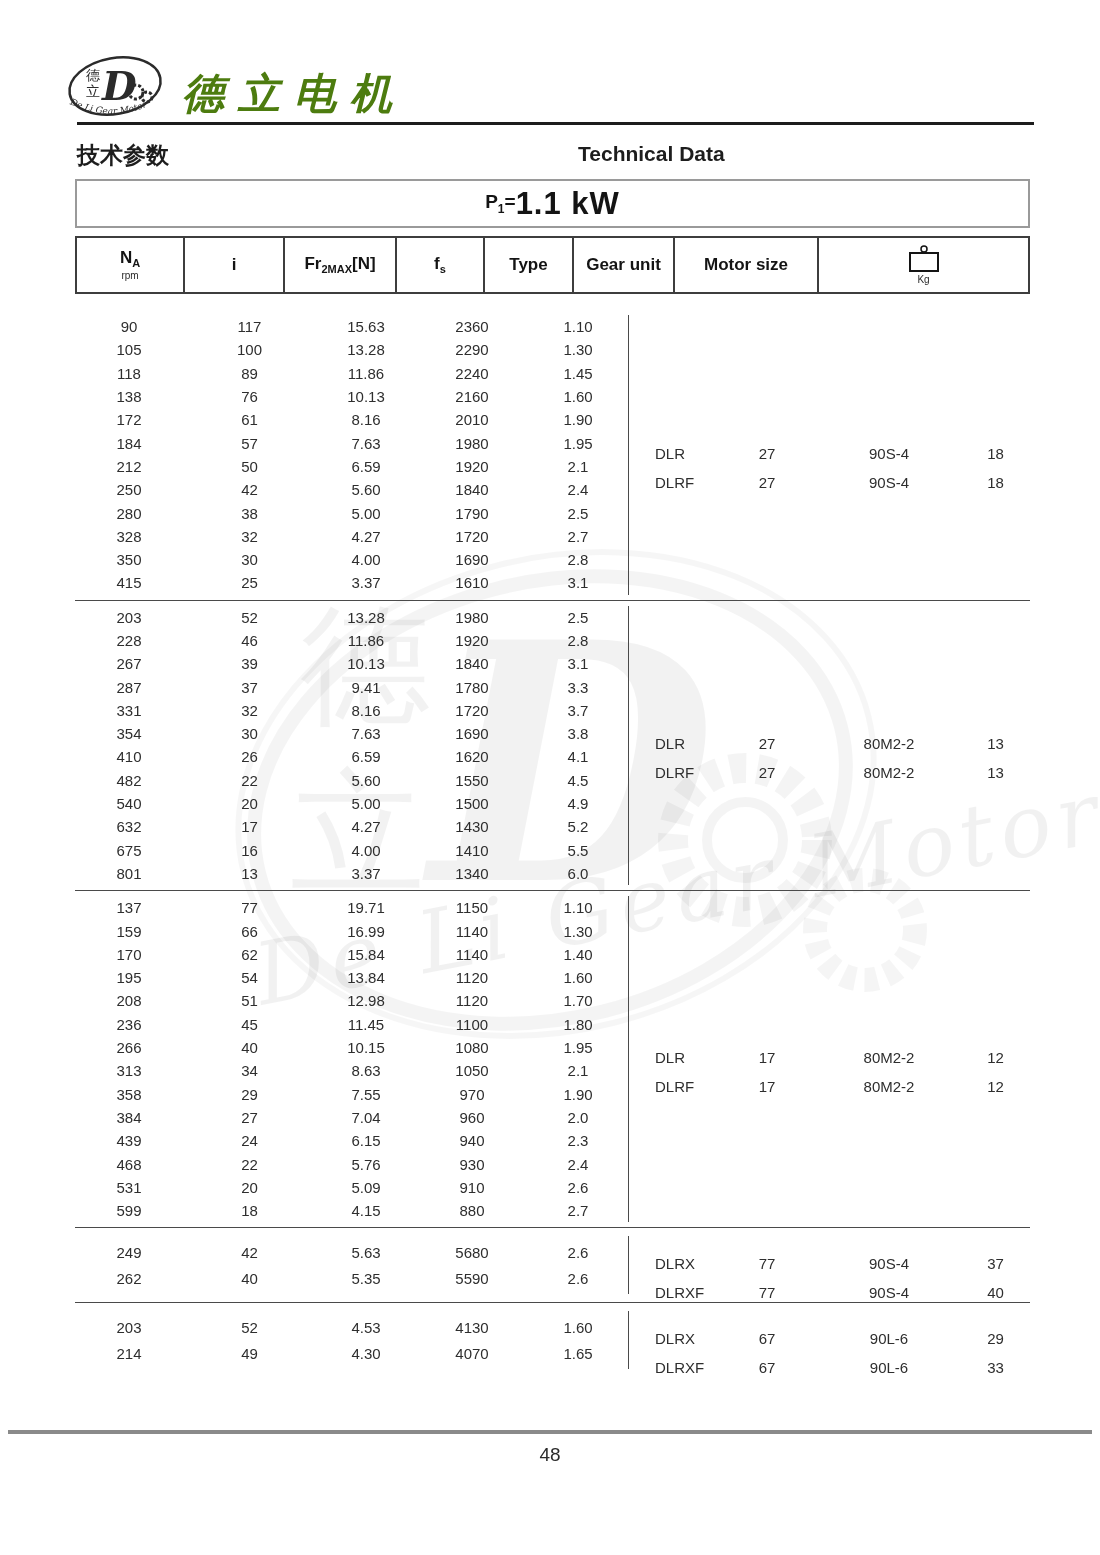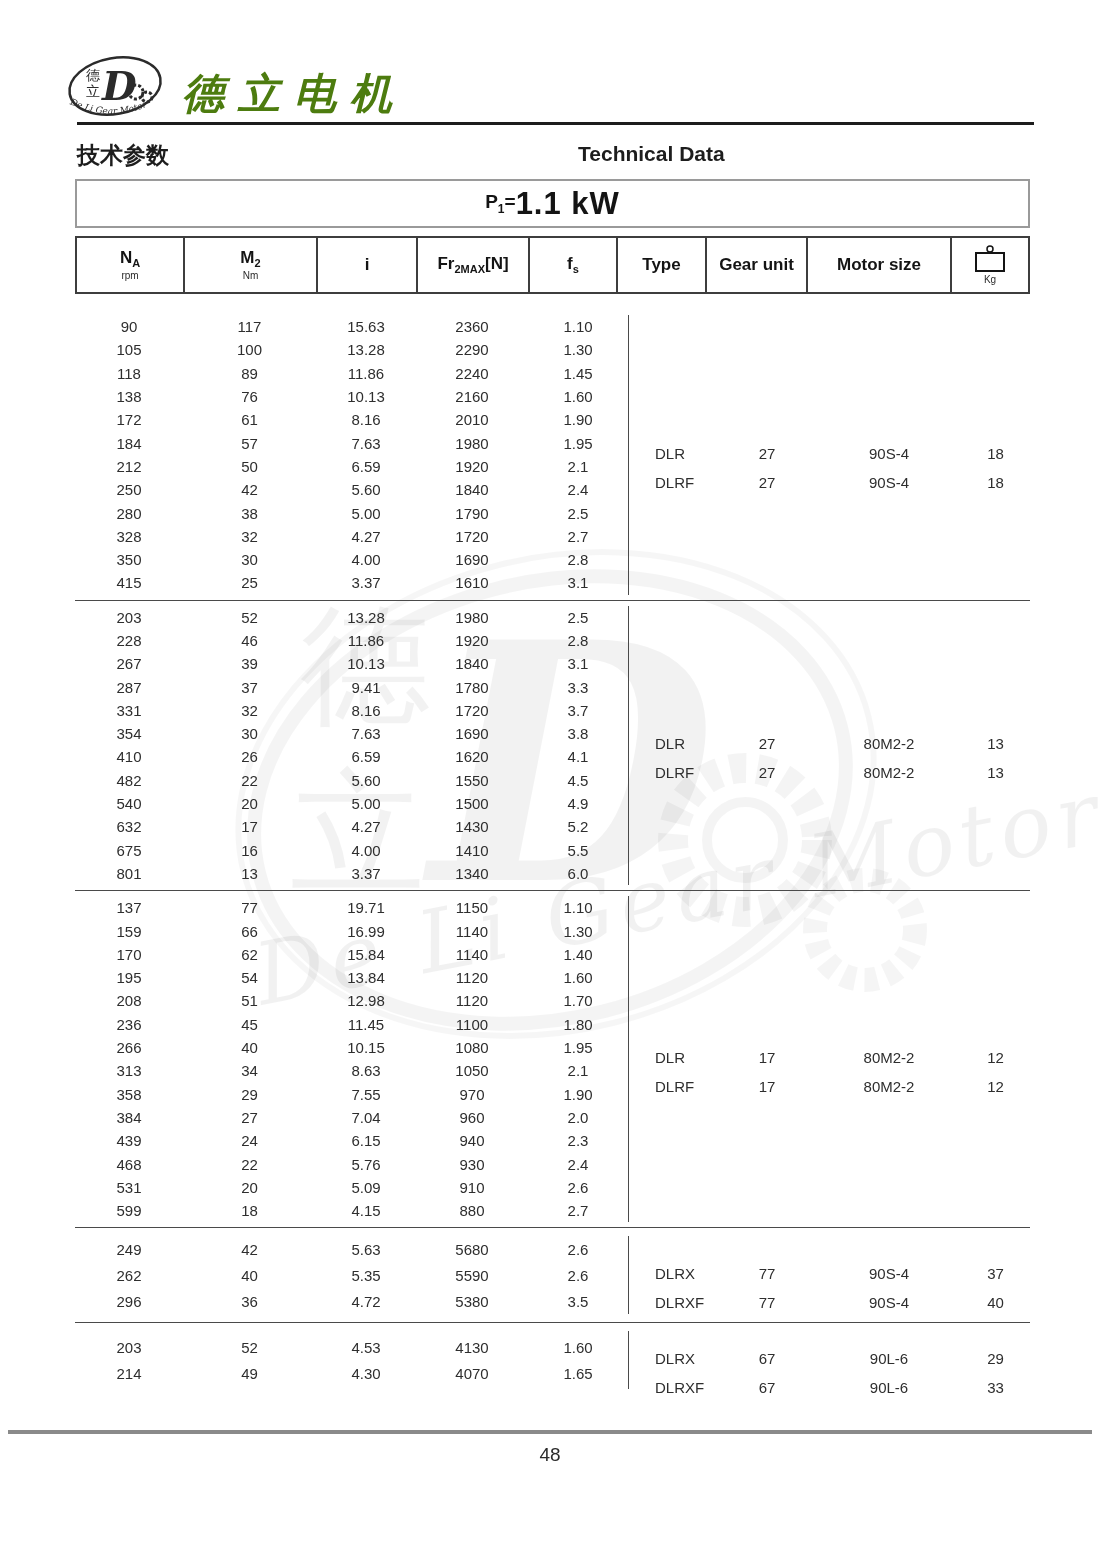--- a/index.html
+++ b/index.html
@@ -106,24 +106,20 @@
     <div class="title-box">
       <span class="p-small"><span>P</span><sub>1</sub><span>=</span></span>
         <span class="p-big">1.1 kW</span>
     </div>
 
     <div class="thead">
       <div class="hcell w0">
         <span class="h-main"><span>N</span><sub>A</sub></span>
         <span class="h-unit">rpm</span>
       </div>
-      <div class="hcell w1">
-        <span class="h-main"><span>M</span><sub>2</sub></span>
-        <span class="h-unit">Nm</span>
-      </div>
       <div class="hcell w2">
         <span class="h-main">i</span>
       </div>
       <div class="hcell w3">
         <span class="h-main"><span>Fr</span><sub>2MAX</sub><span>[N]</span></span>
       </div>
       <div class="hcell w4">
         <span class="h-main"><span>f</span><sub>s</sub></span>
       </div>
       <div class="hcell w5">
@@ -474,27 +470,20 @@
               <span class="dcell c3">5680</span>
               <span class="dcell c4">2.6</span>
             </div>
             <div class="drow">
               <span class="dcell c0">262</span>
               <span class="dcell c1">40</span>
               <span class="dcell c2">5.35</span>
               <span class="dcell c3">5590</span>
               <span class="dcell c4">2.6</span>
             </div>
-            <div class="drow">
-              <span class="dcell c0">296</span>
-              <span class="dcell c1">36</span>
-              <span class="dcell c2">4.72</span>
-              <span class="dcell c3">5380</span>
-              <span class="dcell c4">3.5</span>
-            </div>
           </div>
           <div class="sec-right">
             <div class="rrow">
               <span class="rcell r0">DLRX</span>
               <span class="rcell r1">77</span>
               <span class="rcell r2">90S-4</span>
               <span class="rcell r3">37</span>
             </div>
             <div class="rrow">
               <span class="rcell r0">DLRXF</span>

